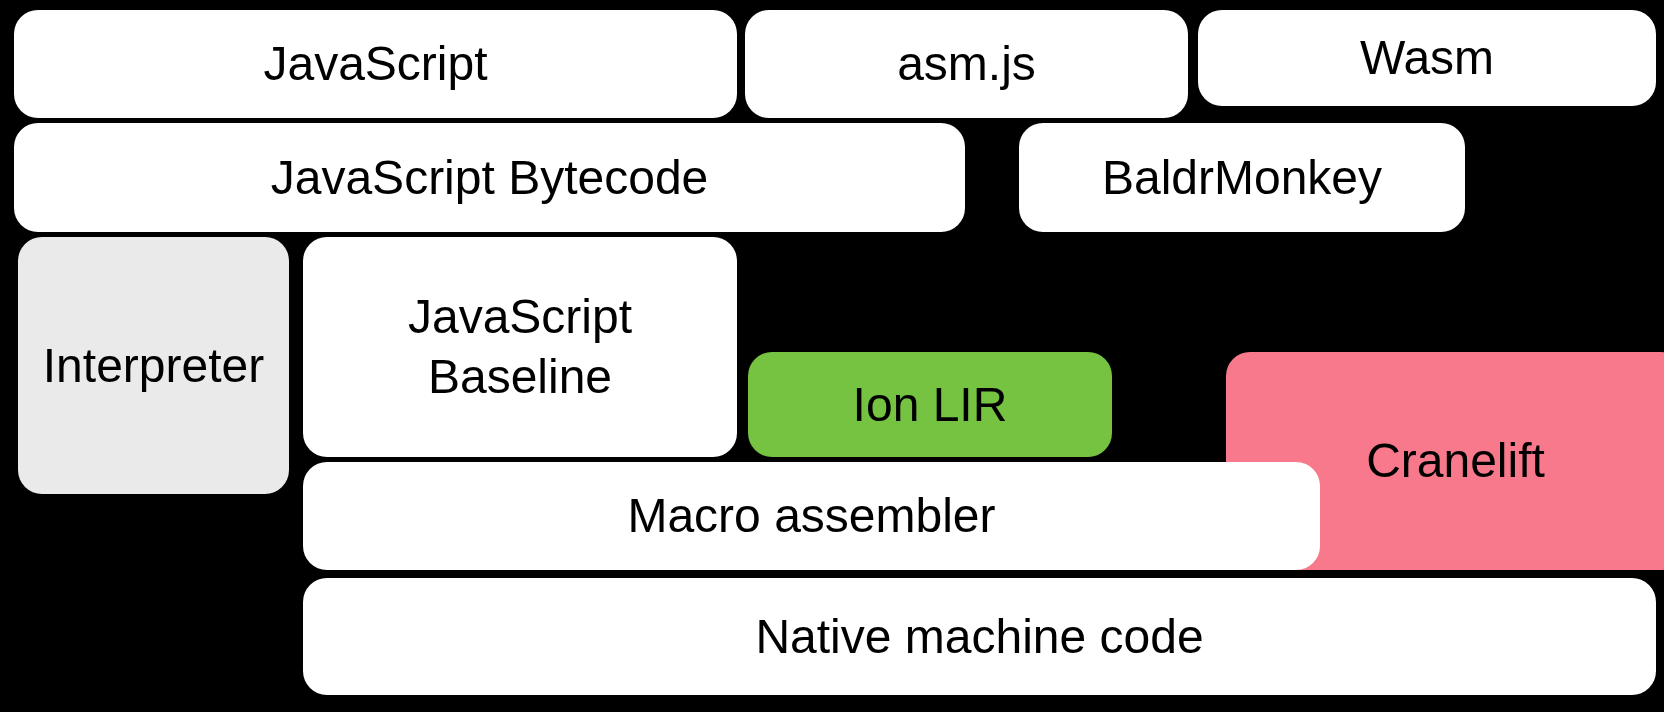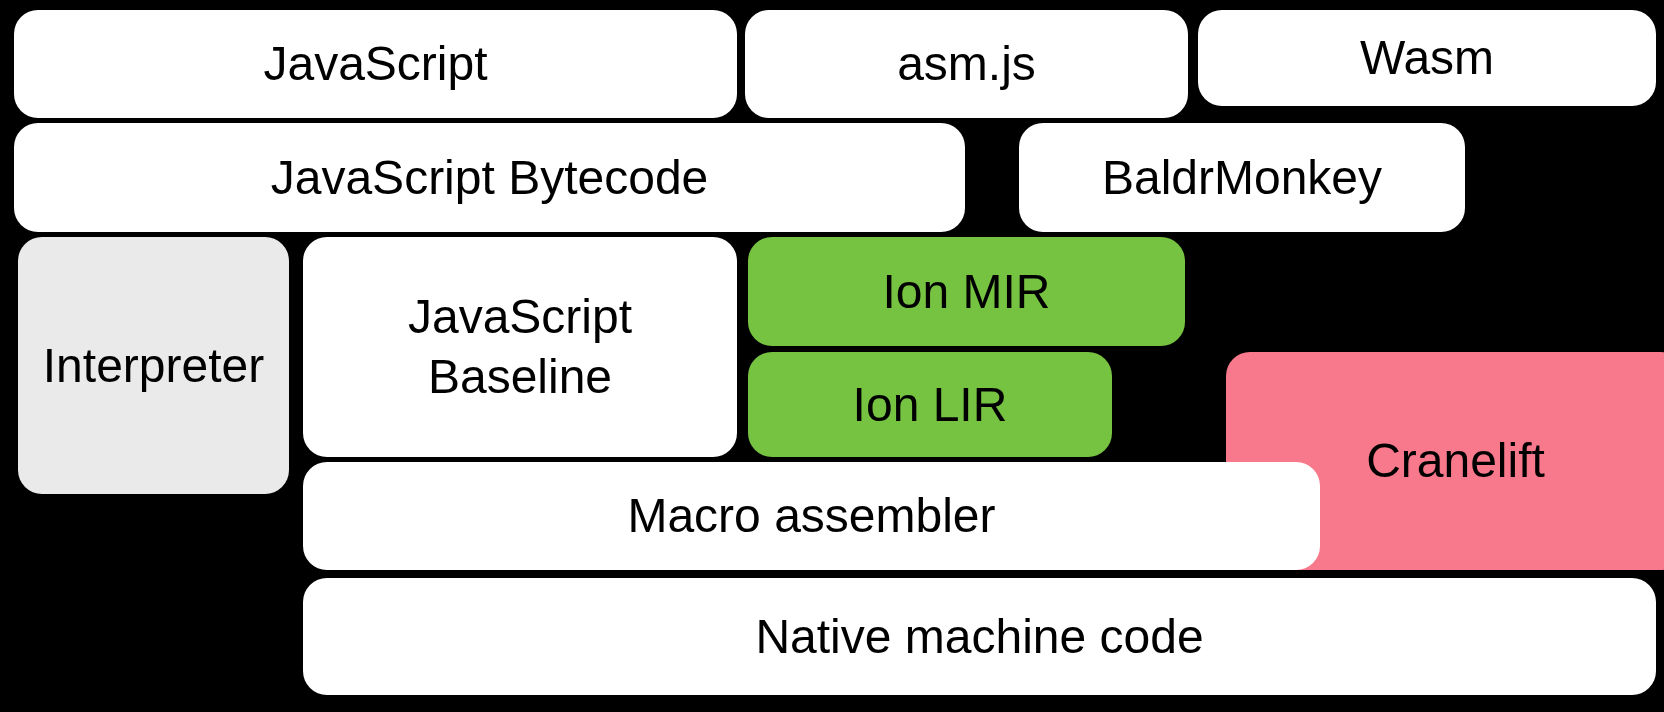--- a/index.html
+++ b/index.html
@@ -75,23 +75,20 @@
 
   <div class="box gray b-interpreter">
     <span class="label">Interpreter</span>
   </div>
 
   <div class="box b-javascript-baseline">
     <span class="label">JavaScript
 Baseline</span>
   </div>
 
-  <div class="box green b-ion-mir">
-    <span class="label">Ion MIR</span>
-  </div>
 
   <div class="box green b-ion-lir">
     <span class="label">Ion LIR</span>
   </div>
 
   <div class="box pink b-cranelift">
     <span class="label">Cranelift</span>
   </div>
 
   <div class="box b-macro-assembler">

